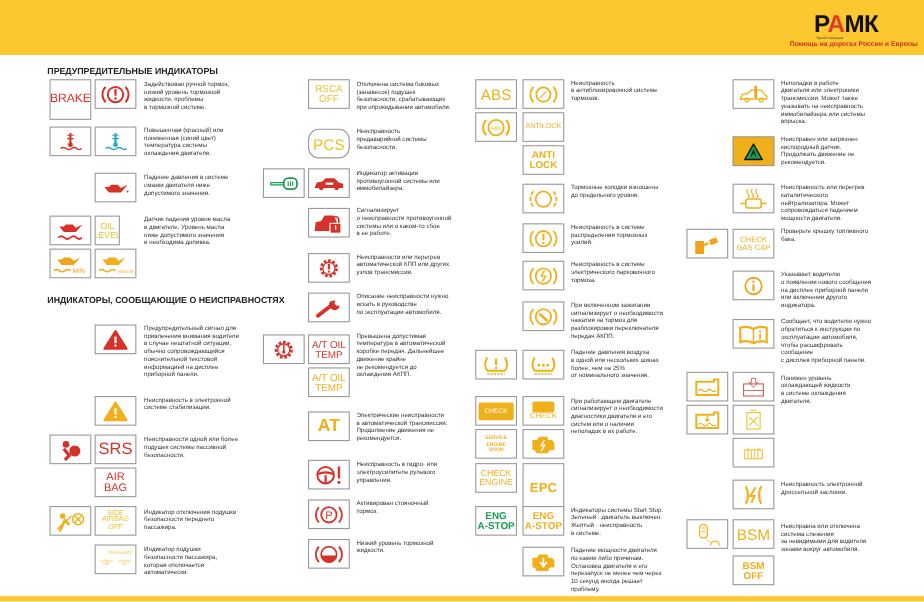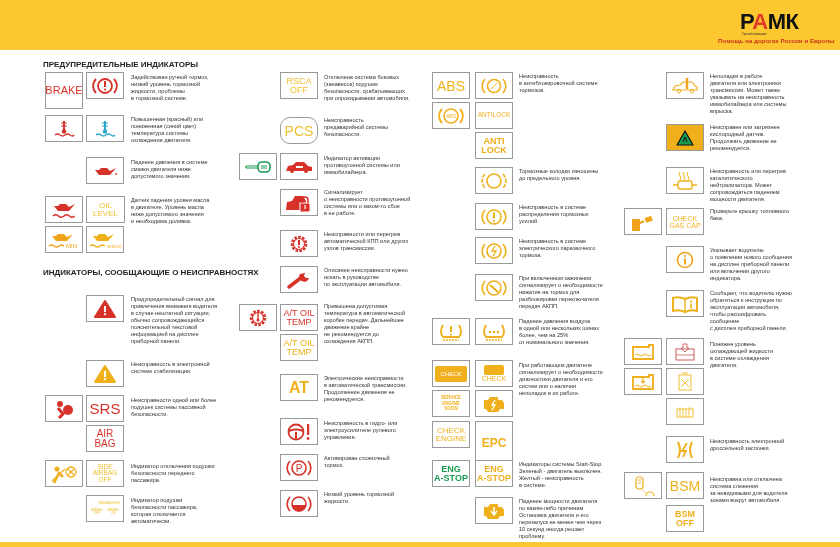--- a/index.html
+++ b/index.html
@@ -81,21 +81,21 @@
     <div>смазки двигателя ниже</div>
     <div>допустимого значения.</div>
   </div>
 
 <div class="box" style="left:45px;top:196px;width:38px;height:27px;">
   <svg width="26" height="20" viewBox="0 0 26 20">
       <path d="M3 6h4l2-2h6l3 3 6-3-6 7H7z" fill="#d7322a"></path>
       <path d="M2 16q3-2.5 5.5 0t5.5 0 5.5 0 5 0" fill="none" stroke="#d7322a" stroke-width="1.6"></path>
     </svg>
   </div>
-<div class="box" style="left:86px;top:196px;width:39px;height:27px;">
+<div class="box" style="left:86px;top:196px;width:23px;height:27px;">
     <div class="lbl pyel" style="font-size:8px;">
       <div>OIL</div>
       <div>LEVEL</div>
     </div>
   </div>
 <div class="txt" style="left:131px;top:197px;">
     <div>Датчик падения уровня масла</div>
     <div>в двигателе. Уровень масла</div>
     <div>ниже допустимого значения</div>
     <div>и необходима доливка.</div>

